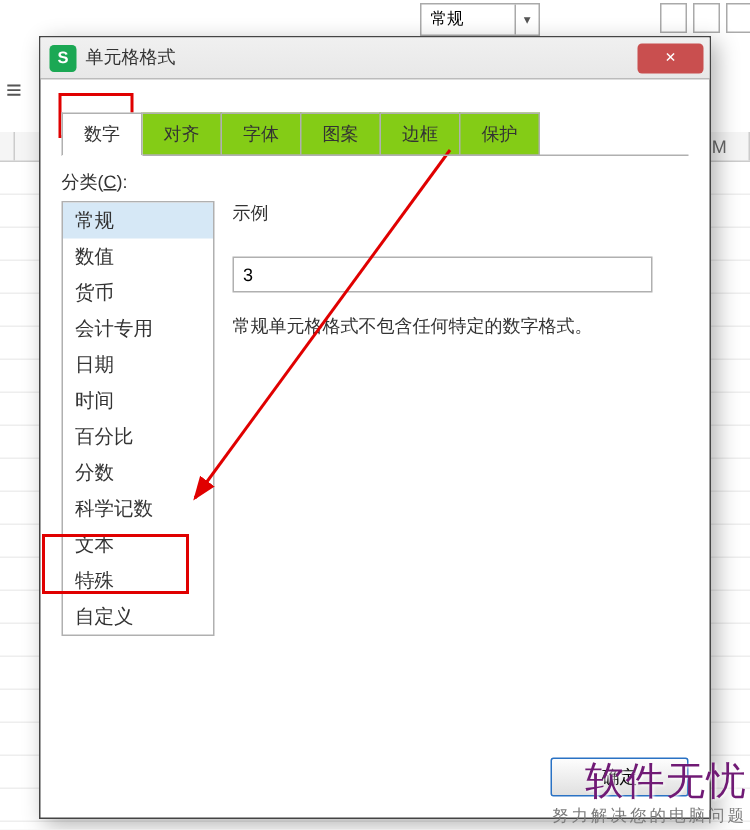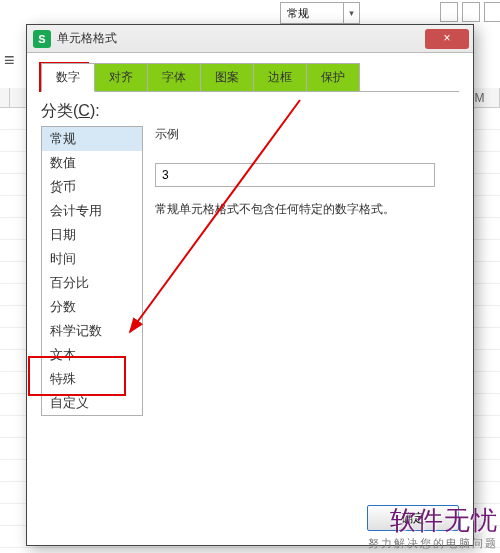--- a/index.html
+++ b/index.html
@@ -14,27 +14,27 @@
   .combo .arrow { float: right; width: 16px; height: 20px; border-left: 1px solid #aaa; text-align: center; line-height: 20px; font-size: 9px; color: #555; }
   .small-btns { position: absolute; top: 2px; left: 440px; display: flex; gap: 4px; }
   .small-btns span { width: 18px; height: 20px; border: 1px solid #aaa; background: #fff; text-align: center; line-height: 18px; font-size: 10px; }
 
   .dialog { position: absolute; left: 26px; top: 24px; width: 448px; height: 522px; background: #fff; border: 1px solid #444; box-shadow: 4px 4px 14px rgba(0,0,0,0.3); }
   .titlebar { height: 28px; background: linear-gradient(#f0f0f0,#e8e8e8); border-bottom: 1px solid #bbb; display: flex; align-items: center; }
   .app-icon { width: 18px; height: 18px; background: #1ba854; border-radius: 3px; margin: 0 6px; display: flex; align-items: center; justify-content: center; color: #fff; font-weight: bold; font-size: 11px; }
   .titlebar-text { font-size: 12px; color: #333; }
   .close-btn { margin-left: auto; width: 44px; height: 20px; margin-right: 4px; background: #c94f4f; border-radius: 3px; color: #fff; text-align: center; line-height: 18px; font-size: 12px; cursor: pointer; }
 
-  .tabs { display: flex; margin: 10px 0 0 14px; }
+  .tabs { display: flex; margin: 22px 0 0 14px; }
   .tab { padding: 5px 14px; border: 1px solid #b0b0b0; background: #84cc16; margin-right: -1px; cursor: pointer; font-size: 12px; color: #333; }
   .tab.active { background: #fff; border-bottom-color: #fff; position: relative; z-index: 2; }
   .tab-underline { height: 1px; background: #b0b0b0; margin: 0 14px 0 14px; position: relative; top: -1px; z-index: 1; }
 
   .body-area { padding: 8px 14px; }
-  .category-label { font-size: 16px; color: #333; }
+  .category-label { font-size: 12px; color: #333; }
   .hotkey { text-decoration: underline; }
 
   .two-col { display: flex; gap: 12px; margin-top: 4px; }
   .cat-list { width: 102px; border: 1px solid #b0b0b0; background: #fff; overflow: hidden; }
   .cat-list div { padding: 4px 8px; font-size: 13px; color: #333; cursor: default; line-height: 16px; }
   .cat-list div.selected { background: #d6e8f6; }
 
   .right-area { flex: 1; }
   .example-label { font-size: 12px; color: #333; margin-bottom: 20px; }
   .example-box { border: 1px solid #b0b0b0; padding: 4px 6px; min-height: 22px; background: #fff; font-size: 12px; margin-bottom: 14px; width: 280px; }

